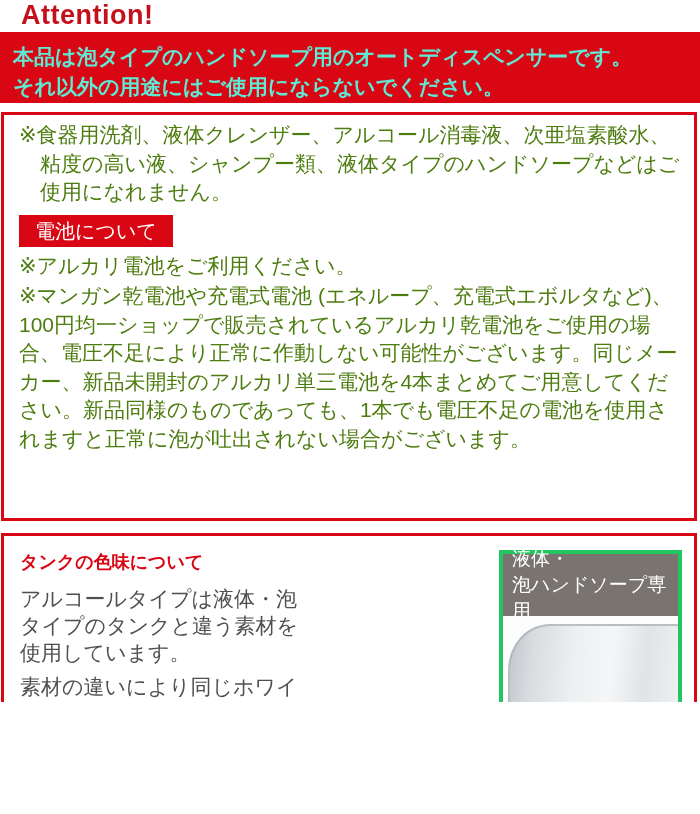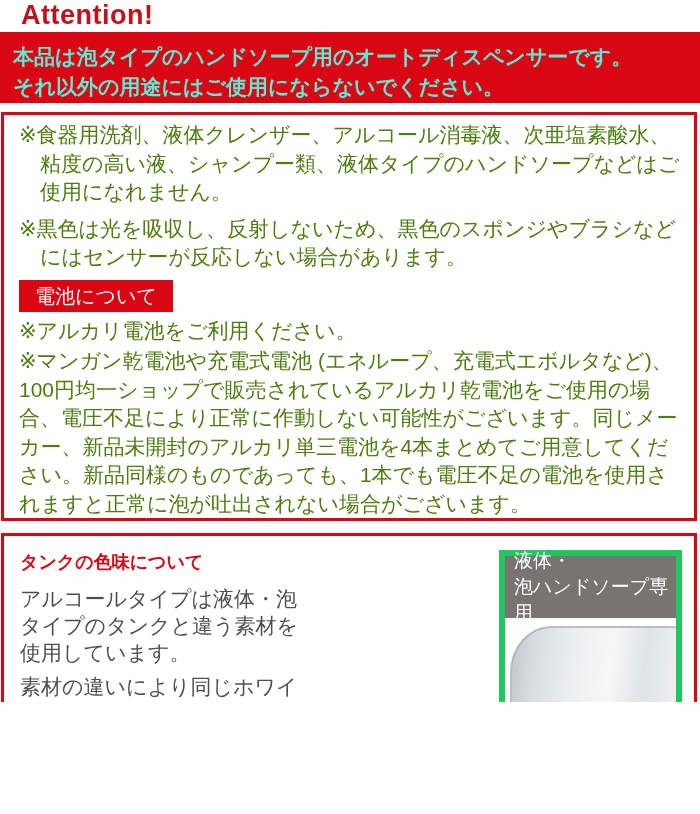--- a/index.html
+++ b/index.html
@@ -39,21 +39,21 @@
   .tank-heading {
     position:absolute; left:16px; top:13px; margin:0;
     color:#d90613; font-size:18px; line-height:26px; font-weight:600;
   }
   .tank-col { position:absolute; left:16px; top:49px; width:282px; }
   .tank-col p { margin:0 0 7px 0; color:#4f4f4f; font-size:21px; line-height:27px; }
 
   
   .panel {
     position:absolute; top:14px; height:250px; box-sizing:border-box;
-    border:6px solid #22c55e; background:#fff;
+    border:4px solid #22c55e; background:#fff;
   }
   .panel-left  { left:301px; width:189px; }
   .panel-right { left:495px; width:183px; }
   .panel-header {
     height:62px; background:#7a7471; color:#fff; display:flex; align-items:center;
     box-sizing:border-box;
   }
   .panel-left  .panel-header { font-size:21px; padding-left:13px; }
   .panel-right .panel-header { font-size:19px; line-height:26px; padding-left:9px; white-space:pre-line; }
   .photo { position:absolute; left:0; top:62px; width:100%; height:186px; overflow:hidden; background:#fdfdfd; }
@@ -92,21 +92,20 @@
 
   <h1 class="attention-title">Attention!</h1>
 
   <div class="banner">
     <p>本品は泡タイプのハンドソープ用のオートディスペンサーです。</p>
     <p>それ以外の用途にはご使用にならないでください。</p>
   </div>
 
   <div class="rbox box1">
     <p class="red-p warn warn-1">※食器用洗剤、液体クレンザー、アルコール消毒液、次亜塩素酸水、粘度の高い液、シャンプー類、液体タイプのハンドソープなどはご使用になれません。</p>
-    <p class="red-p warn warn-2">※黒色は光を吸収し、反射しないため、黒色のスポンジやブラシなどにはセンサーが反応しない場合があります。</p>
     <div>
       <span class="battery-badge">電池について</span>
     </div>
     <p class="red-p note-1">※アルカリ電池をご利用ください。</p>
     <p class="red-p note-2">※マンガン乾電池や充電式電池 (エネループ、充電式エボルタなど)、100円均一ショップで販売されているアルカリ乾電池をご使用の場合、電圧不足により正常に作動しない可能性がございます。同じメーカー、新品未開封のアルカリ単三電池を4本まとめてご用意してください。新品同様のものであっても、1本でも電圧不足の電池を使用されますと正常に泡が吐出されない場合がございます。</p>
   </div>
 
   <div class="rbox box2">
     <h2 class="tank-heading">タンクの色味について</h2>
     <div class="tank-col">

